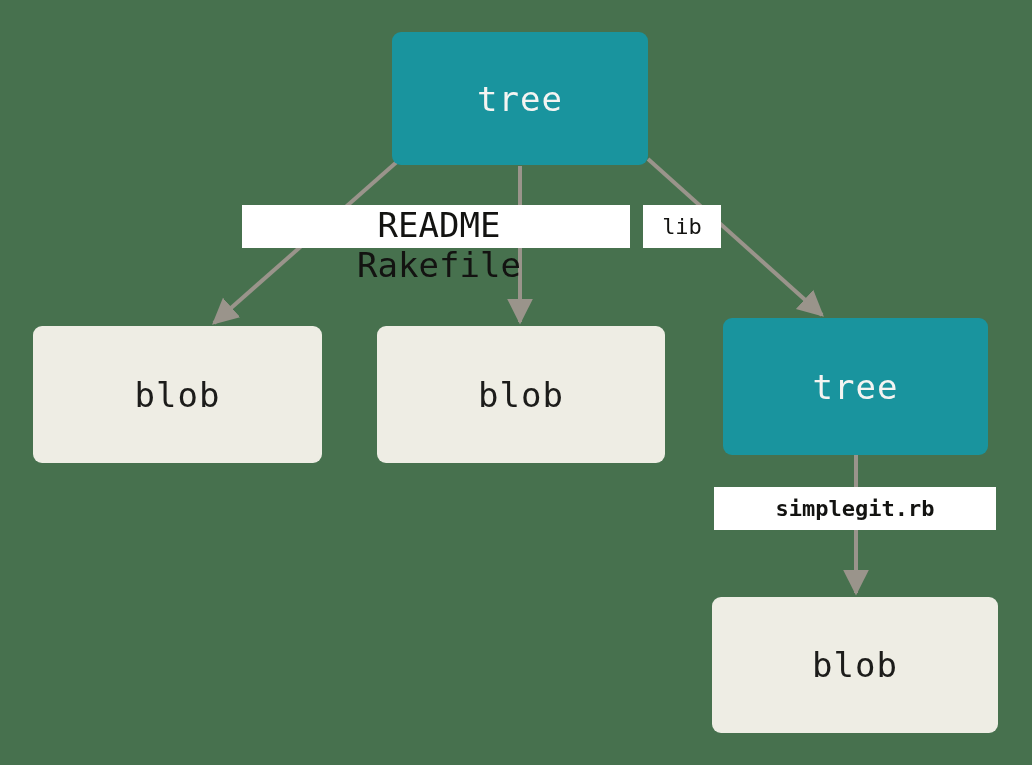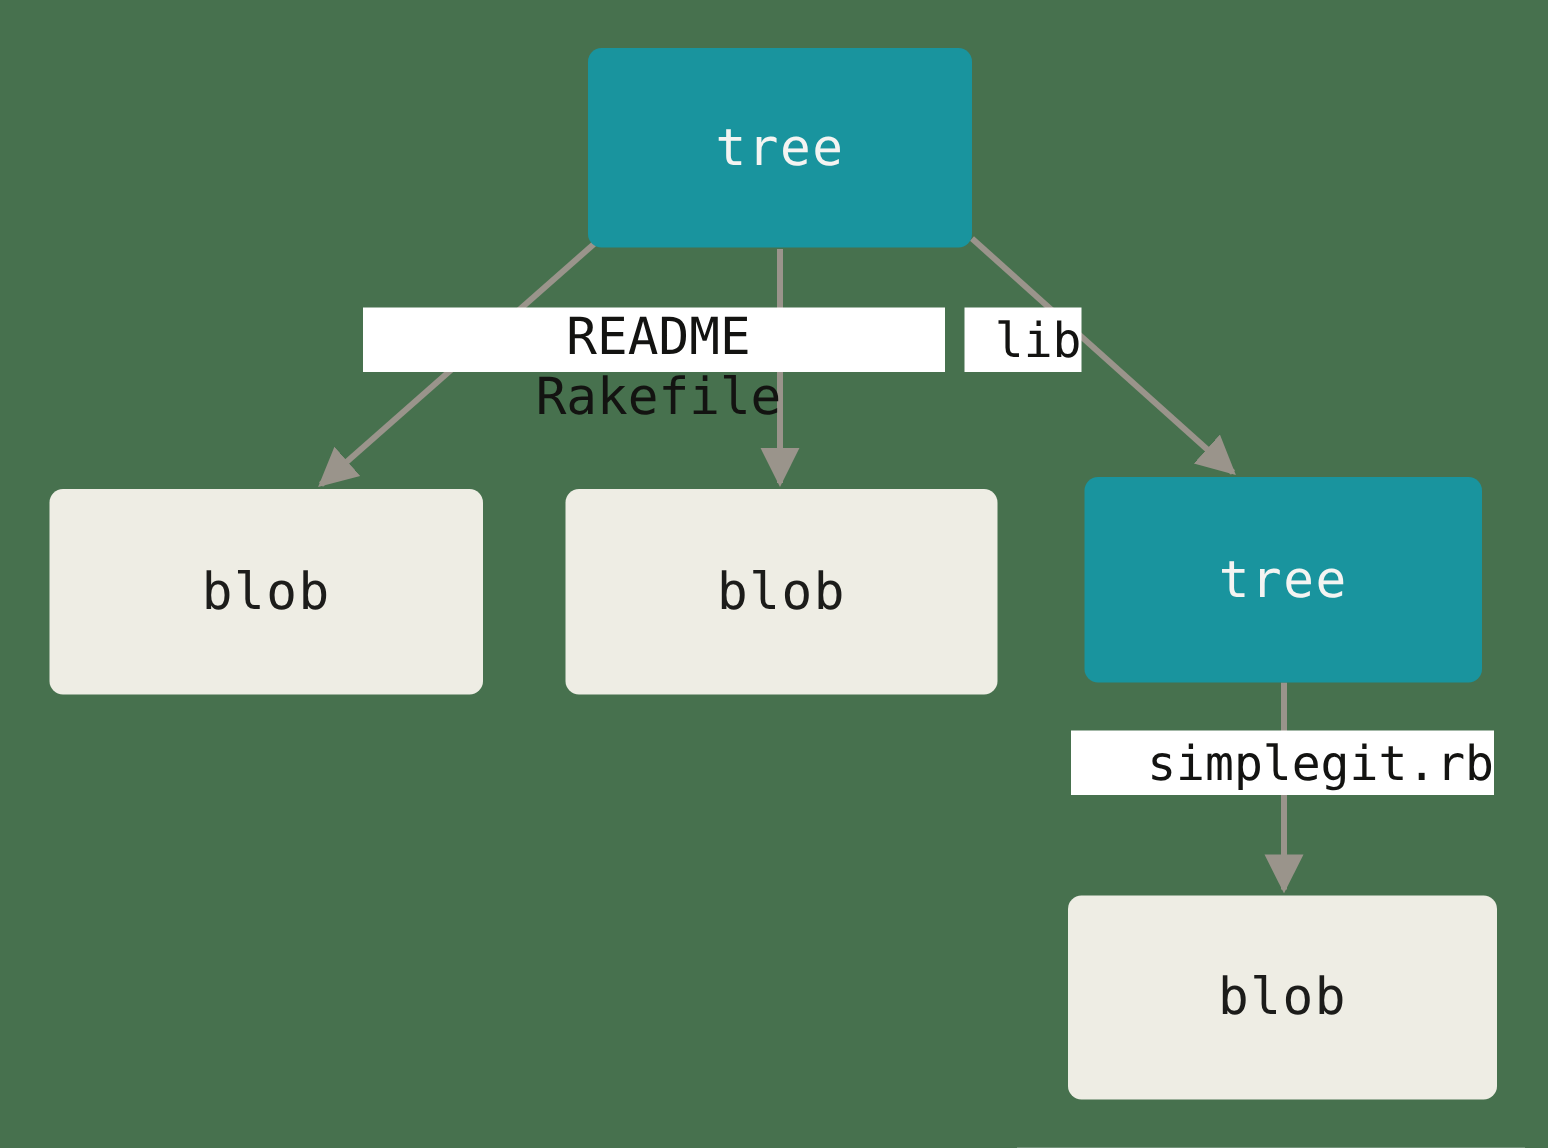--- a/index.html
+++ b/index.html
@@ -50,24 +50,24 @@
   }
   .edge-label-strip .spacer {
     display: inline-block;
     width: 48px;
   }
   .edge-label-box {
     position: absolute;
     z-index: 3;
     background: #FFFFFF;
     color: #131311;
-    font-size: 32px;
+    font-size: 22px;
     display: flex;
     align-items: center;
-    justify-content: flex-end;
+    justify-content: center;
   }
 </style>
 </head>
 <body>
 
 <div class="canvas">
 
   <svg class="edges" width="1032" height="765" viewBox="0 0 1032 765">
     <defs>
       <marker id="arrowhead" viewBox="0 0 10 10" refX="9" refY="5" markerWidth="6.5" markerHeight="7" orient="auto-start-reverse">
@@ -103,17 +103,17 @@
   <div class="edge-label-strip" style="left:242px; top:205px; width:388px; height:43px; padding-left:6px; box-sizing:border-box;">
     <span>README</span>
     <span class="spacer"></span>
     <span>Rakefile</span>
   </div>
 
   <div class="edge-label-box" style="left:643px; top:205px; width:78px; height:43px;">
     <span>lib</span>
   </div>
 
-  <div class="edge-label-box" style="left:714px; top:487px; width:282px; height:43px;">
+  <div class="edge-label-box" style="left:714px; top:487px; width:282px; height:43px;font-weight:bold;">
     <span>simplegit.rb</span>
   </div>
 
 </div>
 
 </body></html>

